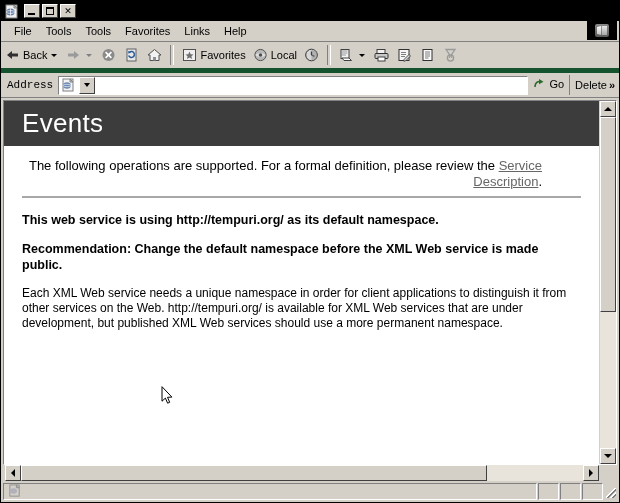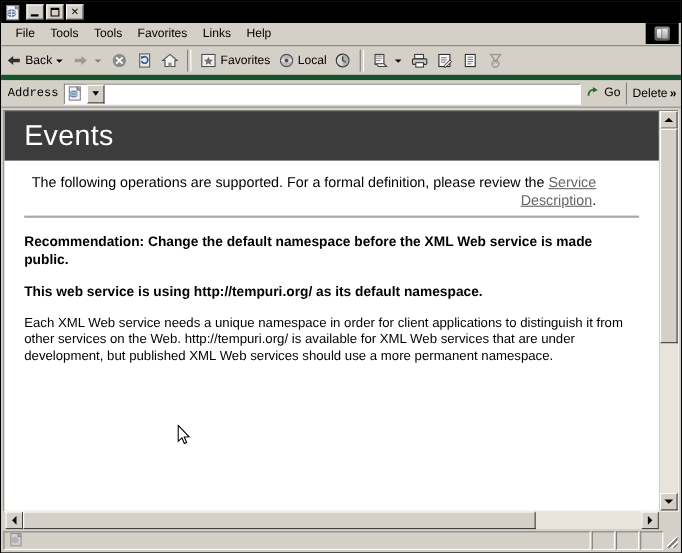--- a/index.html
+++ b/index.html
@@ -750,22 +750,22 @@
           <span class="wstitle">Events</span>
         </div>
 
         <div class="wsbody">
 
           <p class="wspara"><span>The following operations are supported. For a formal definition, please review the </span><a class="wslink" href="#">Service Description</a><span>.</span></p>
 
 
           <hr class="wshr">
 
+          <p class="wsbold">This web service is using http://tempuri.org/ as its default namespace.</p>
           <p class="wsbold">Recommendation: Change the default namespace before the XML Web service is made public.</p>
-          <p class="wsbold">This web service is using http://tempuri.org/ as its default namespace.</p>
           <p class="wssmall">Each XML Web service needs a unique namespace in order for client applications to distinguish it from other services on the Web. http://tempuri.org/ is available for XML Web services that are under development, but published XML Web services should use a more permanent namespace.</p>
 
         </div>
 
         <svg id="mouse-cursor" viewBox="0 0 12 19">
           <path d="M1 0.7 L1 15.2 L4.4 12.1 L6.6 17.2 L8.7 16.3 L6.5 11.3 L10.9 11.1 Z" fill="#ffffff" stroke="#000000" stroke-width="1"></path>
         </svg>
       </div>
 
       <div class="vscroll">

